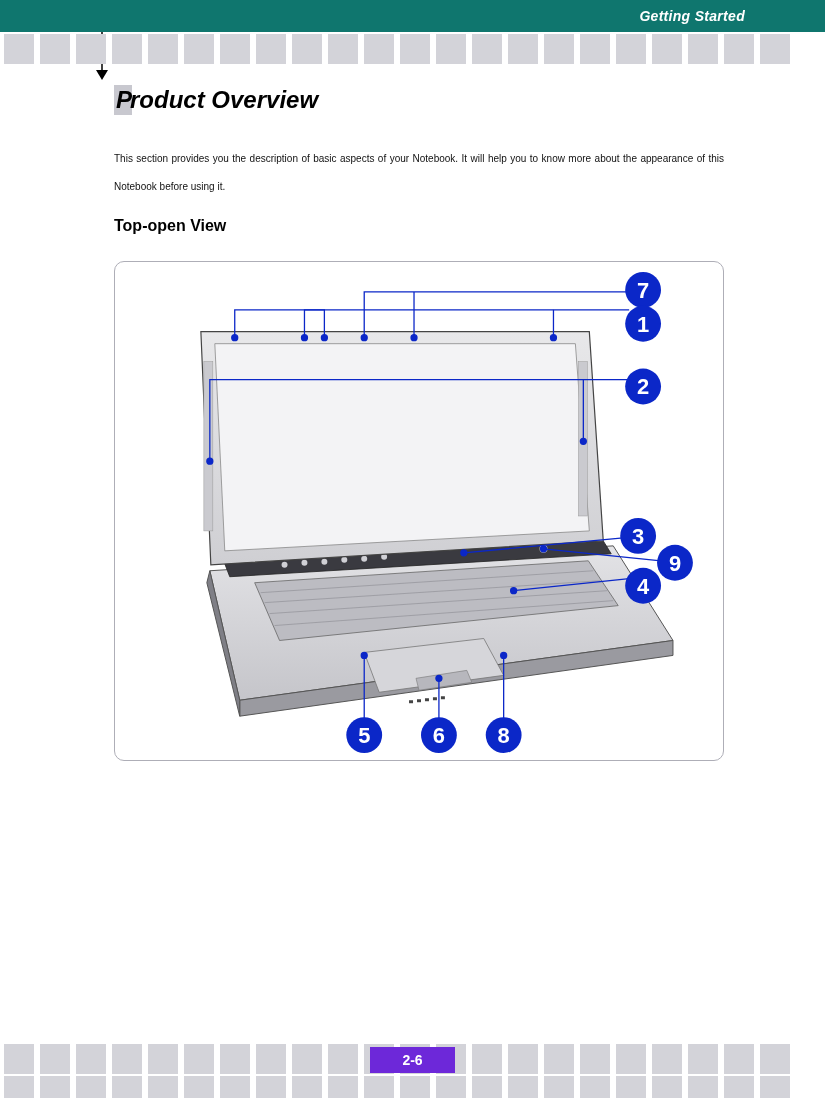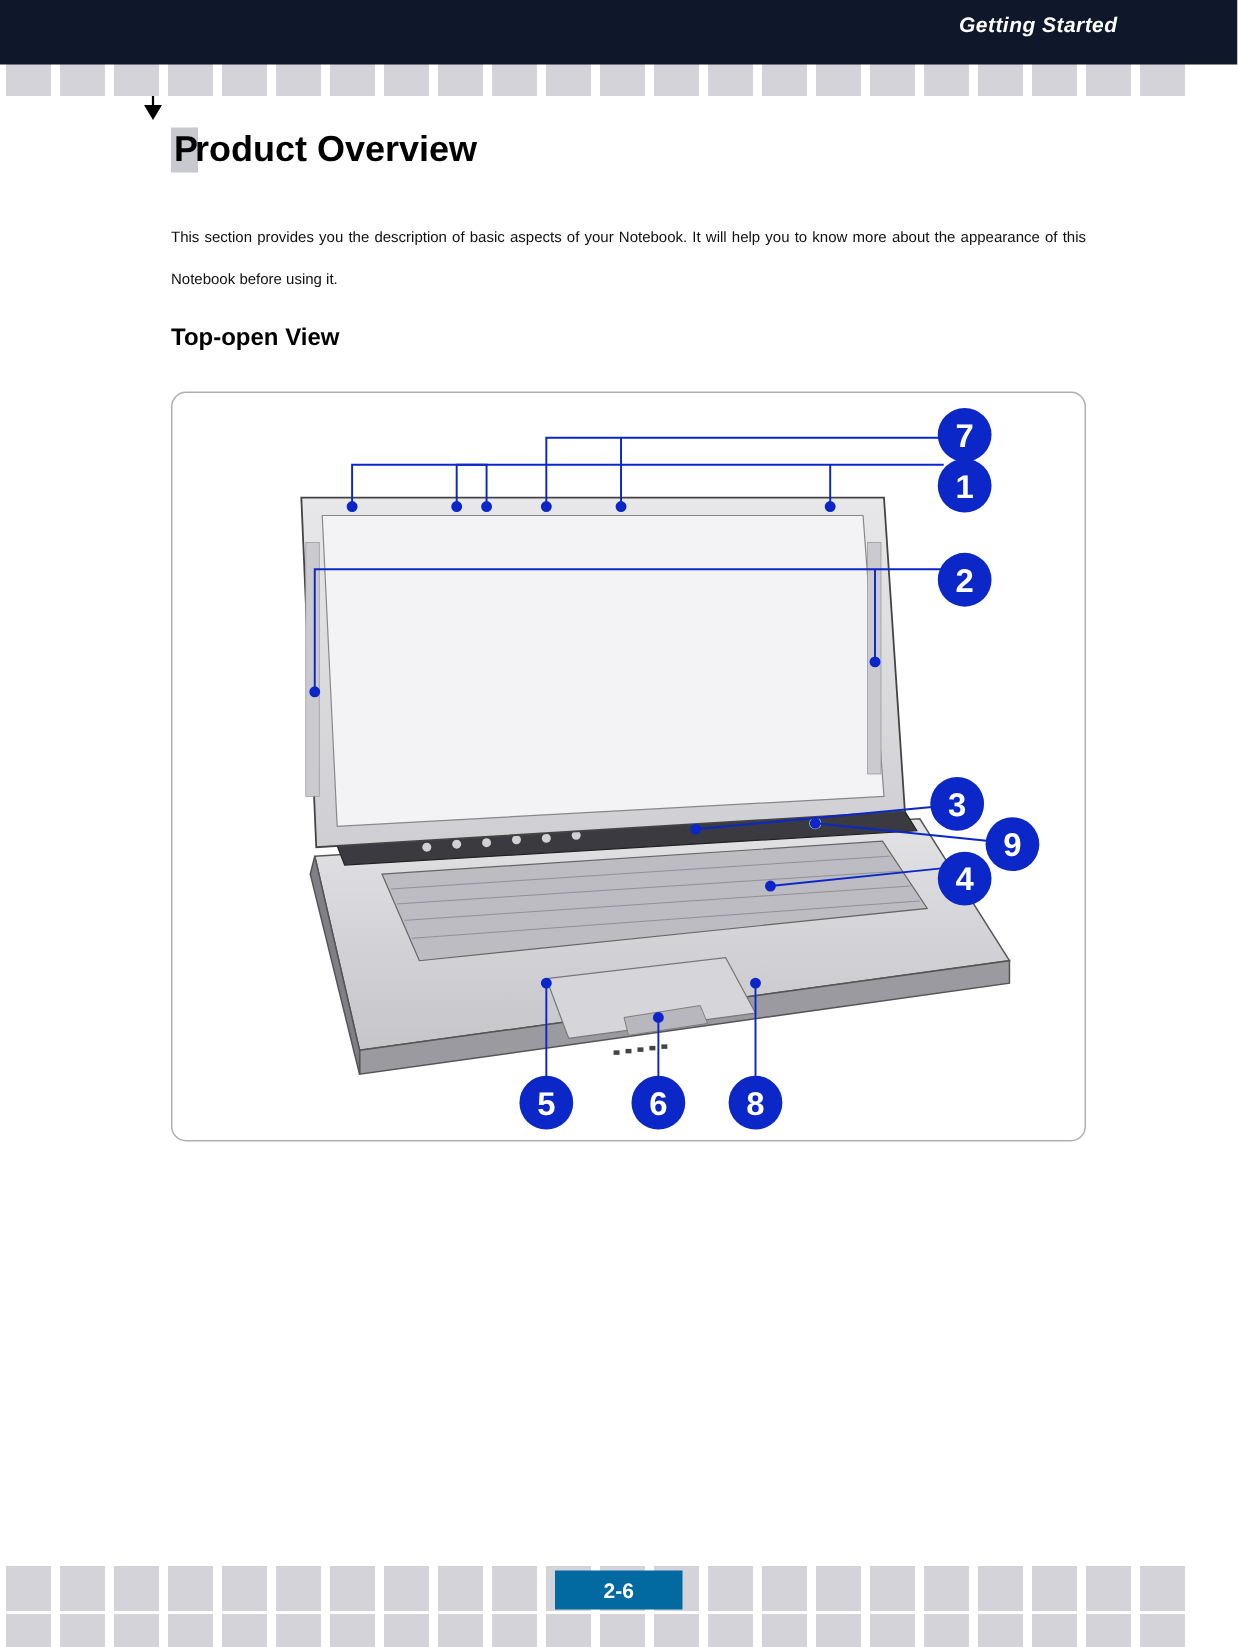--- a/index.html
+++ b/index.html
@@ -7,22 +7,22 @@
     font-family: Arial, Helvetica, sans-serif;
     width: 825px;
     height: 1098px;
     position: relative;
     background: #fff;
     overflow: hidden;
   }
   .header-bar {
     position: absolute;
     top: 0; left: 0; right: 0;
-    height: 43px;
-    background: #0f172a;
+    height: 32px;
+    background: #0f766e;
     z-index: 2;
   }
   .header-label {
     position: absolute;
     right: 80px;
     top: 0;
     line-height: 32px;
     color: #fff;
     font-weight: bold;
     font-style: italic;
@@ -47,20 +47,21 @@
   .content {
     position: absolute;
     top: 85px;
     left: 114px;
     width: 610px;
   }
   h1.title {
     font-size: 24px;
     font-weight: bold;
     margin-bottom: 30px;
+    font-style: italic;
   }
   h1.title .initial-bg {
     background: #c8c8cf;
     display: inline-block;
     padding: 1px 0 1px 2px;
     margin-right: -2px;
   }
   .para {
     font-size: 10px;
     line-height: 2.8;
@@ -84,21 +85,21 @@
     background: #fff;
   }
   .figure-box svg { width: 100%; height: 100%; }
 
   .page-num-box {
     position: absolute;
     top: 1047px;
     left: 370px;
     width: 85px;
     height: 26px;
-    background: #0369a1;
+    background: #6d28d9;
     color: #fff;
     text-align: center;
     line-height: 26px;
     font-weight: bold;
     font-size: 14px;
     z-index:3;
   }
 </style>
 </head>
 <body>

